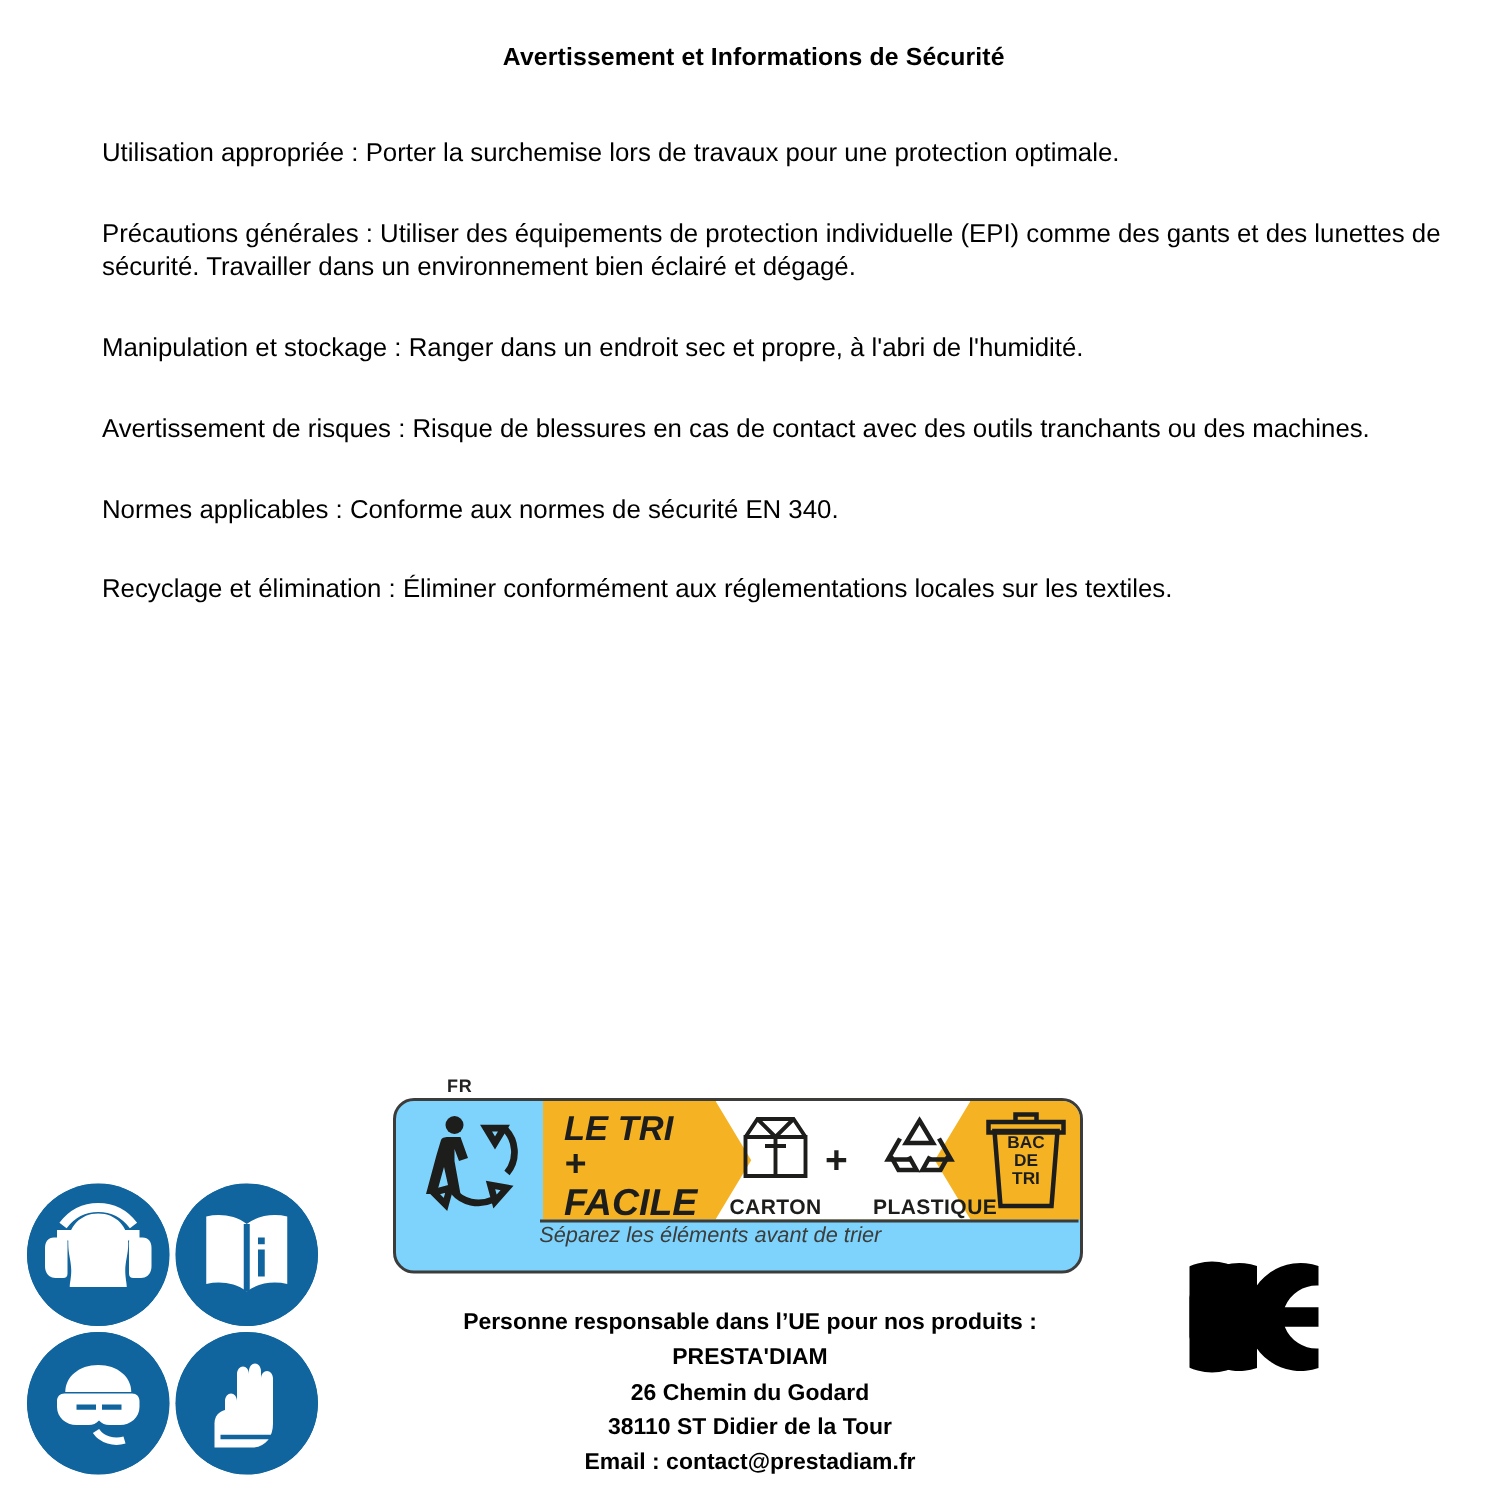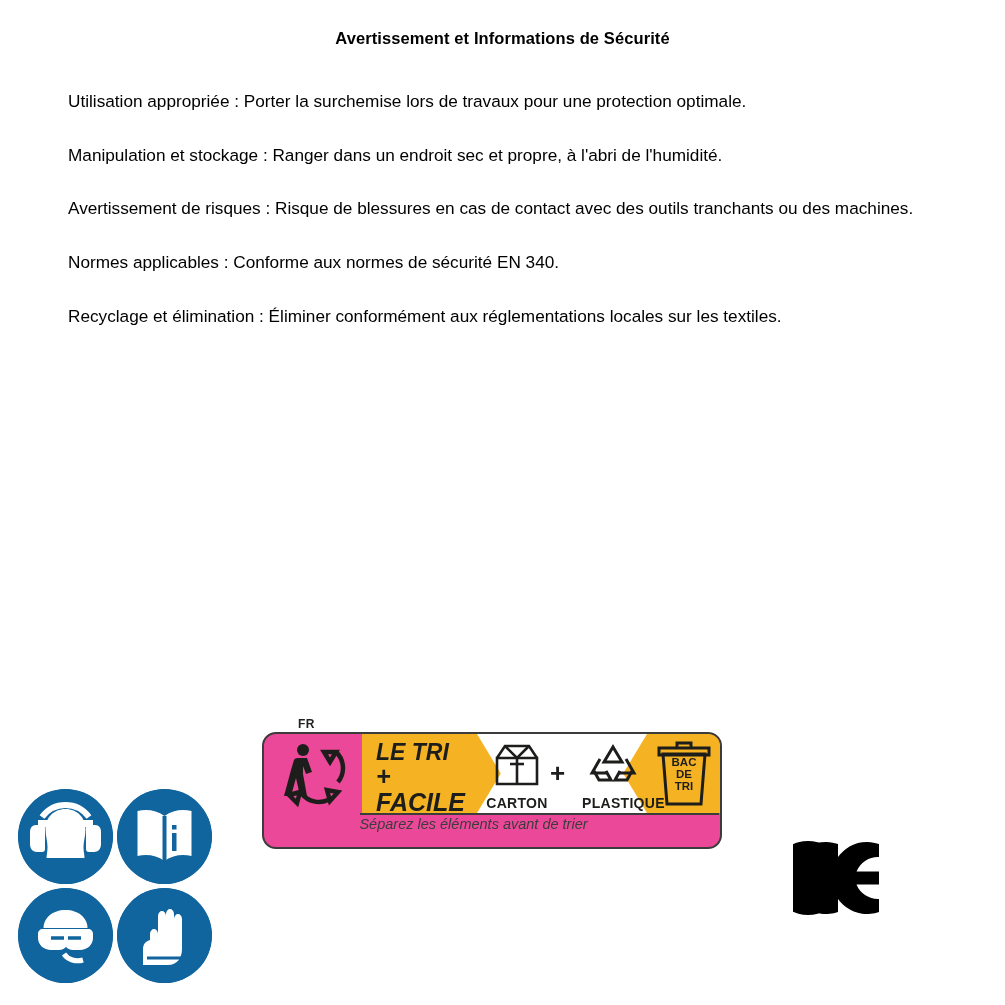--- a/index.html
+++ b/index.html
@@ -84,21 +84,21 @@
     margin-left: 32px;
   }
   .tri-box {
     position: absolute;
     left: 0;
     top: 15px;
     width: 460px;
     height: 117px;
     border: 2.5px solid #3c3c3b;
     border-radius: 14px;
-    background: #ec4899;
+    background: #7dd3fc;
     overflow: hidden;
   }
   .tri-yellow {
     position: absolute;
     left: 98px;
     top: 0px;
     width: 362px;
     height: 79px;
     background: #f5b324;
   }
@@ -212,20 +212,21 @@
   }
   .ce-mark svg { display: block; }
 </style>
 </head>
 <body>
 
 <div class="page-title">Avertissement et Informations de Sécurité</div>
 
 <div class="safety-list">
   <p class="safety-item">Utilisation appropriée : Porter la surchemise lors de travaux pour une protection optimale.</p>
+  <p class="safety-item">Précautions générales : Utiliser des équipements de protection individuelle (EPI) comme des gants et des lunettes de sécurité. Travailler dans un environnement bien éclairé et dégagé.</p>
   <p class="safety-item">Manipulation et stockage : Ranger dans un endroit sec et propre, à l'abri de l'humidité.</p>
   <p class="safety-item">Avertissement de risques : Risque de blessures en cas de contact avec des outils tranchants ou des machines.</p>
   <p class="safety-item">Normes applicables : Conforme aux normes de sécurité EN 340.</p>
   <p class="safety-item">Recyclage et élimination : Éliminer conformément aux réglementations locales sur les textiles.</p>
 </div>
 
 <div class="bottom-area">
 
   <div class="pictos">
 
@@ -343,20 +344,29 @@
           <span>BAC</span>
           <span>DE</span>
           <span>TRI</span>
         </div>
       </div>
 
       <div class="tri-footer">Séparez les éléments avant de trier</div>
     </div>
   </div>
 
+  <div class="resp-block">
+    <div>
+      <span>Personne responsable dans l’</span><span>UE</span><span> pour nos produits :</span>
+    </div>
+    <div>PRESTA'DIAM</div>
+    <div>26 Chemin du Godard</div>
+    <div>38110 ST Didier de la Tour</div>
+    <div>Email : contact@prestadiam.fr</div>
+  </div>
 
   <div class="ce-mark">
     <svg viewBox="0 0 150 100" width="150" height="100" aria-hidden="true">
       <g fill="#000000">
         <path d="M52 50a37 37 0 1 0 0 0.001zM52 50a37 37 0 1 1 0 0z"></path>
         <path d="M45 16A36 36 0 1 0 45 84l0-13A23 23 0 1 1 45 29z"></path>
         <path d="M86 16A36 36 0 1 0 86 84l0-13A23 23 0 0 1 63.5 56.5H86v-13H63.5A23 23 0 0 1 86 29z"></path>
       </g>
     </svg>
   </div>

